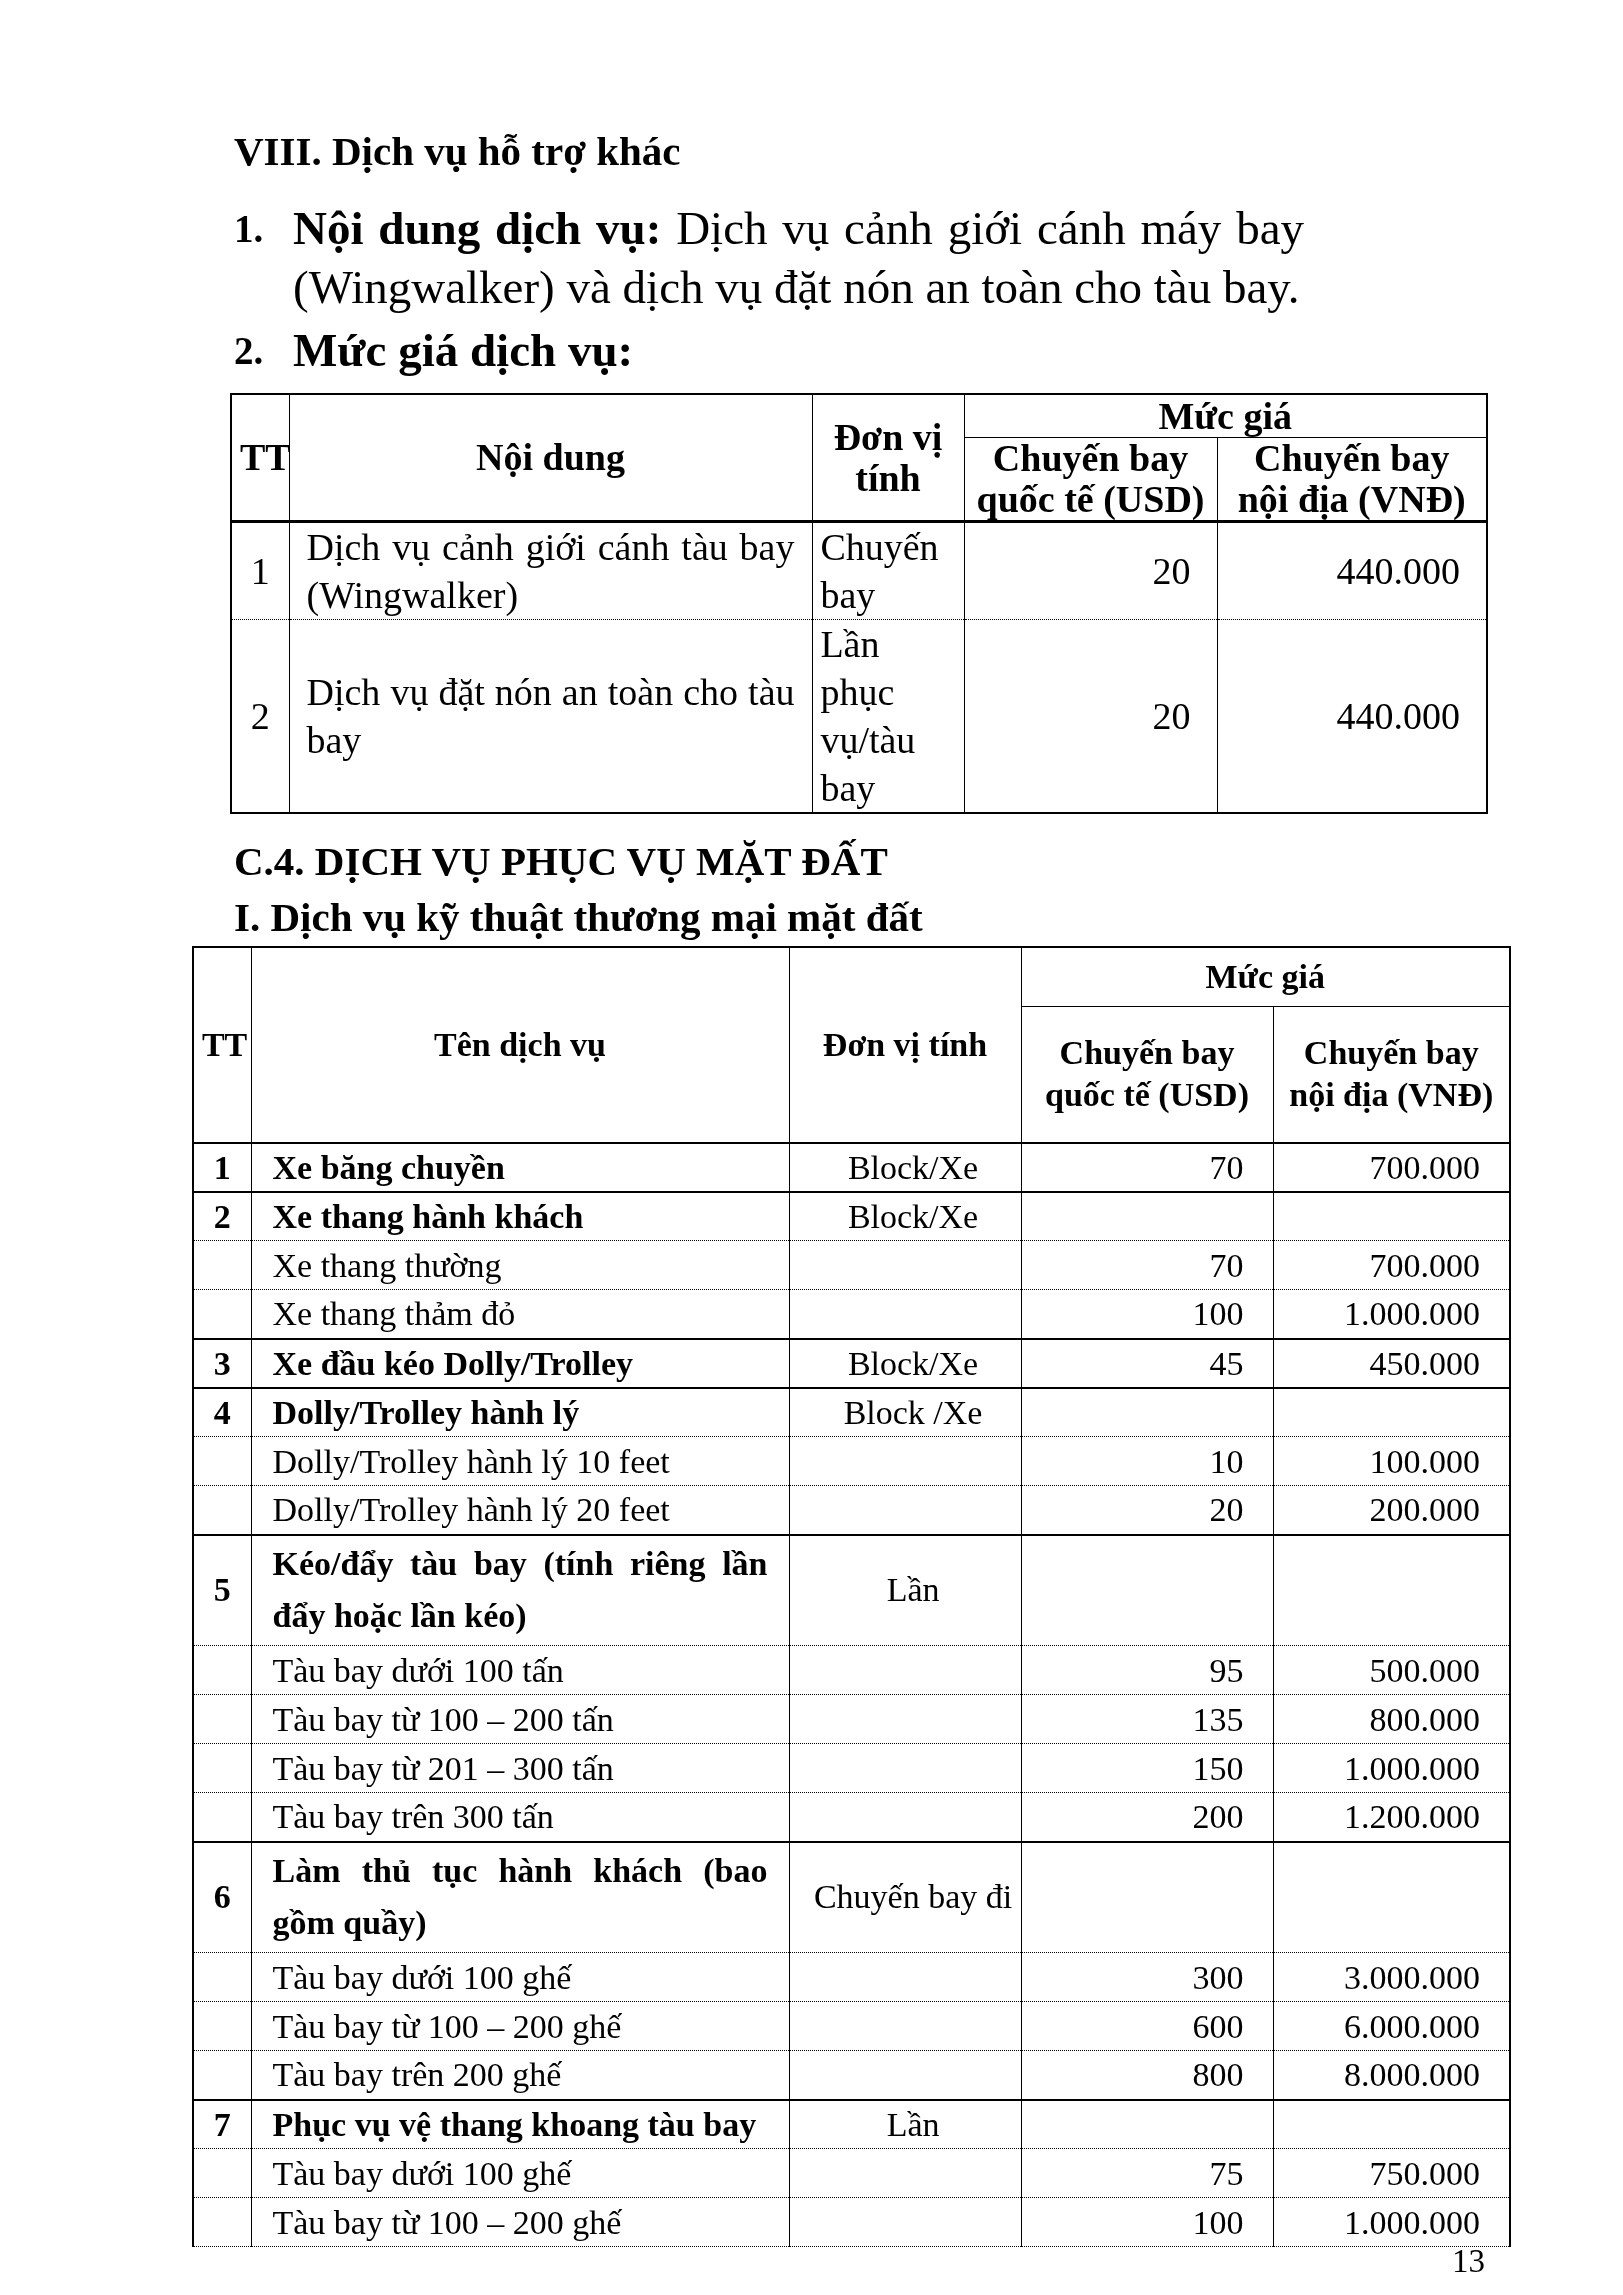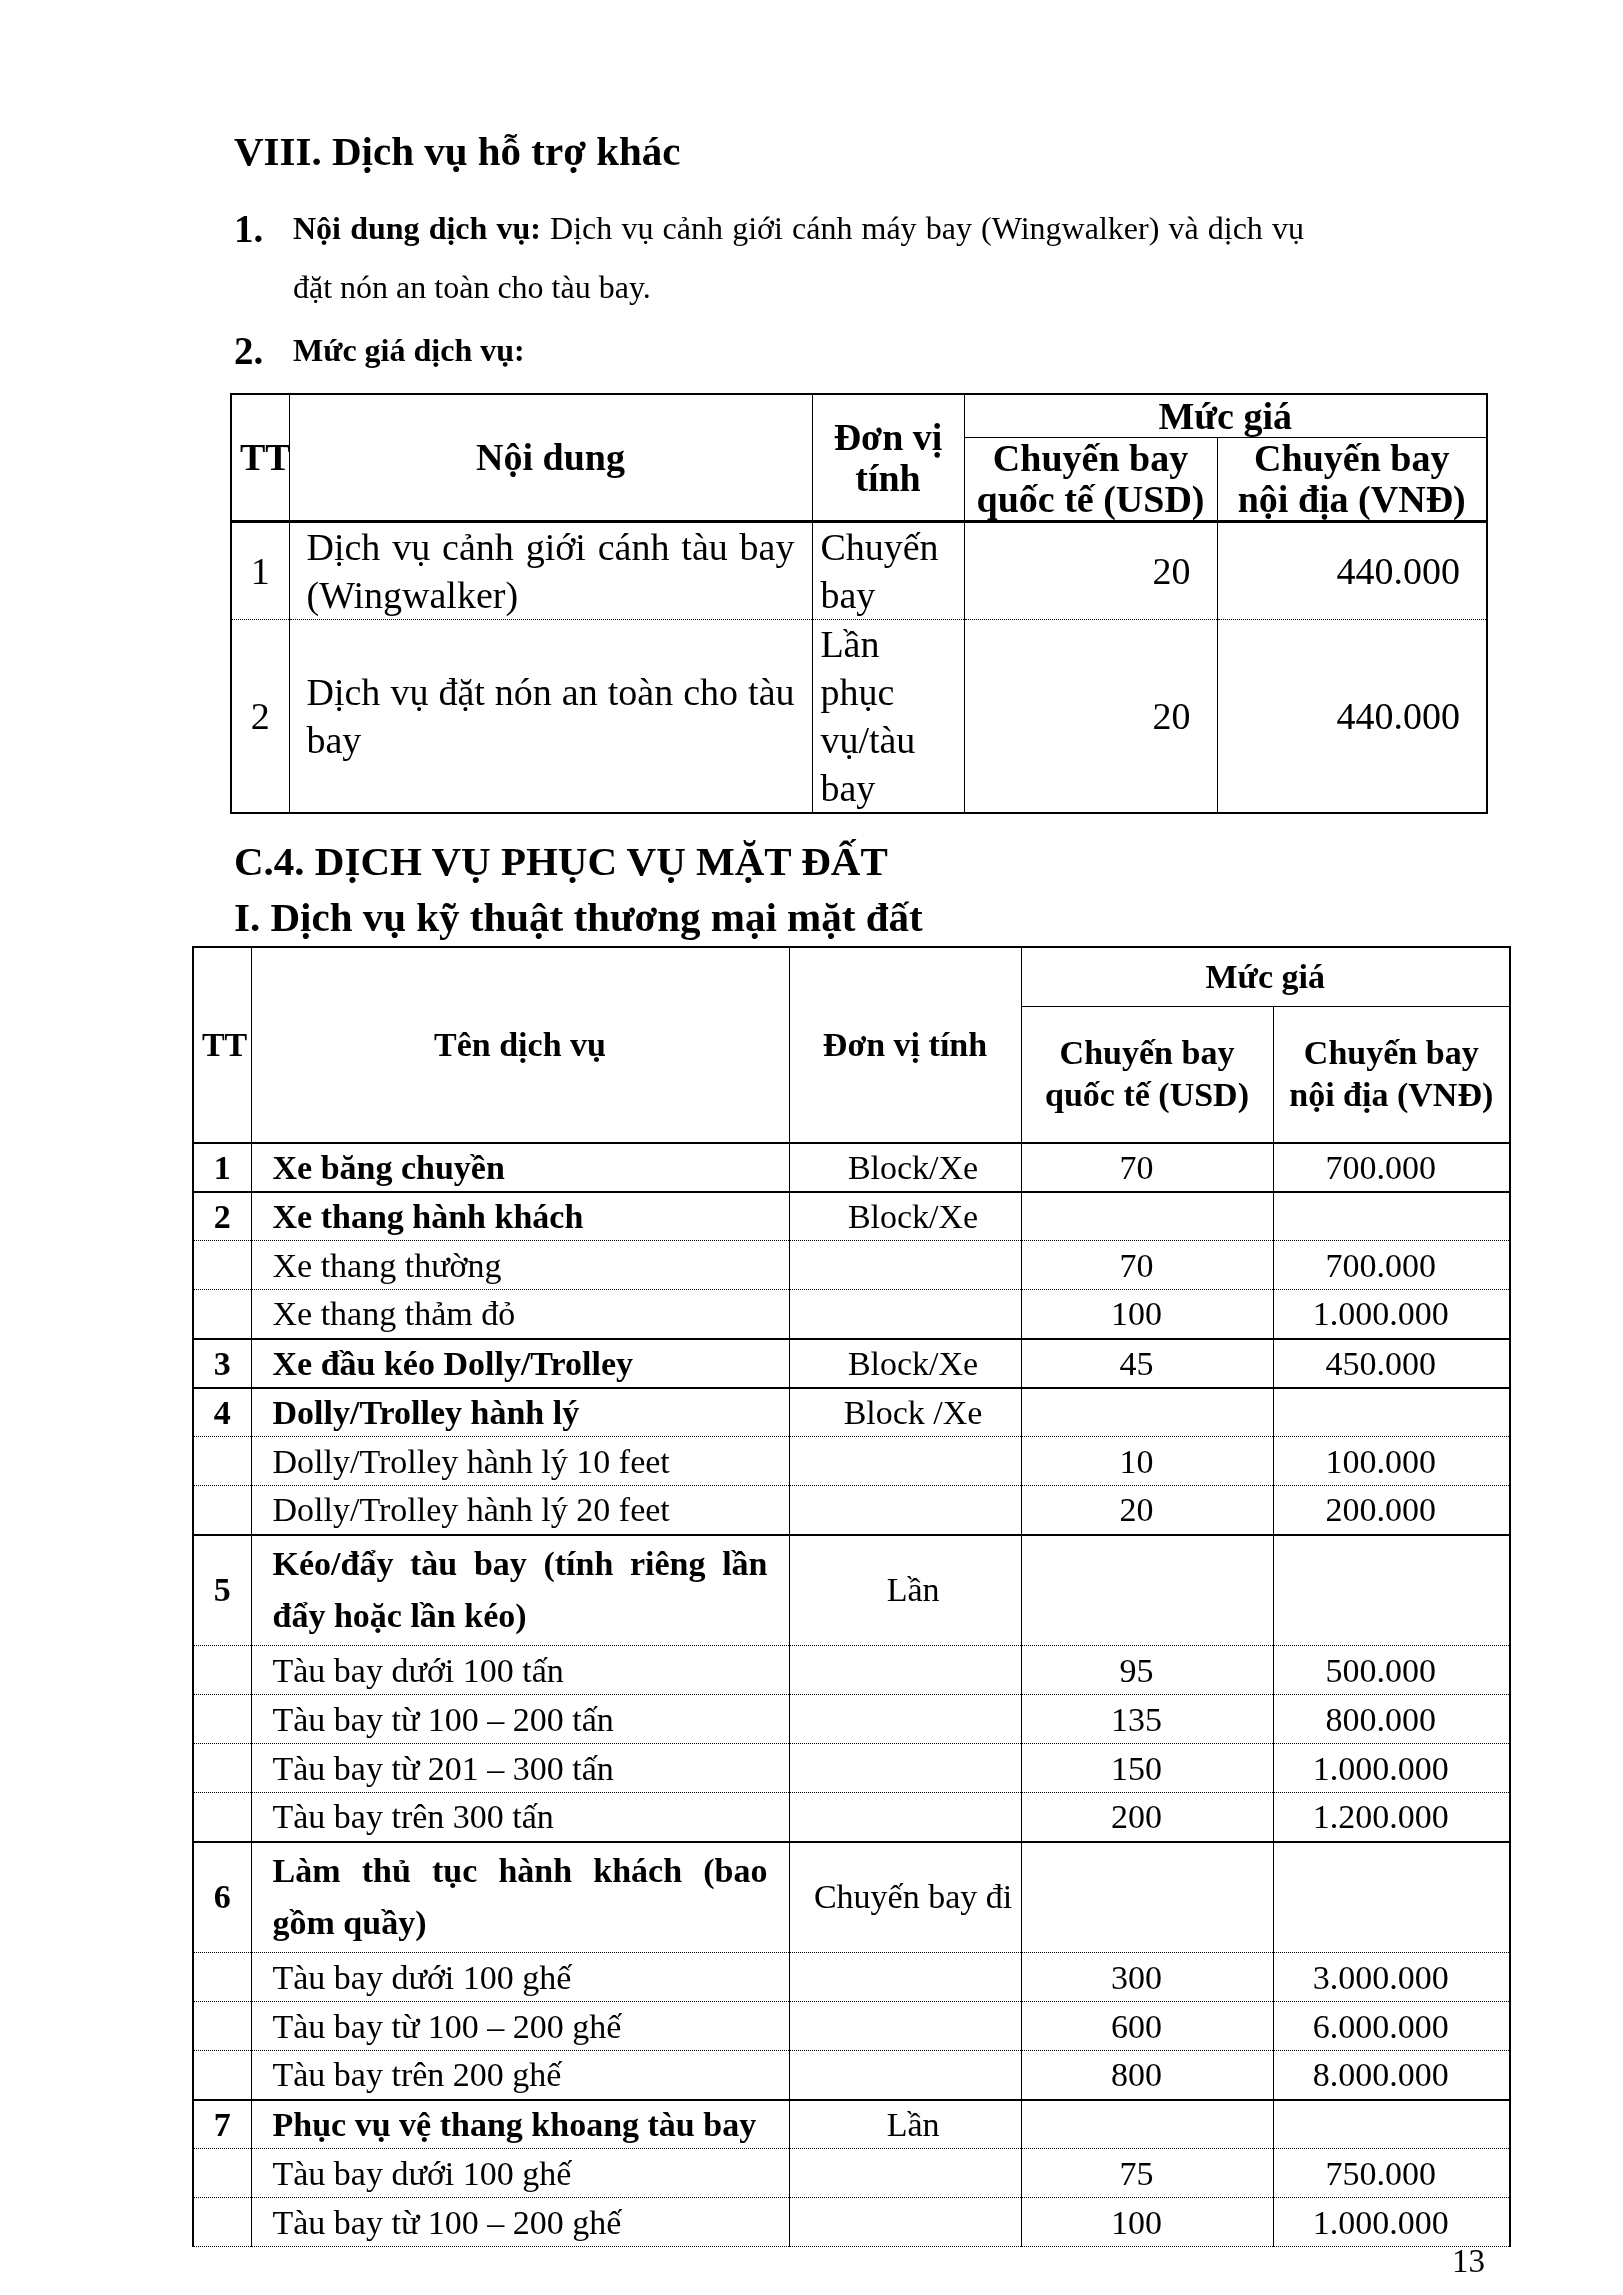--- a/index.html
+++ b/index.html
@@ -12,21 +12,21 @@
   .content{padding:128px 111px 0 192px;}
 
   
   .h-main{font-size:41px;font-weight:bold;line-height:46px;margin:0 0 25px 42px;}
   .h-c4{font-size:41px;font-weight:bold;line-height:46px;margin:23.6px 0 10.5px 42px;}
   .h-i{font-size:41px;font-weight:bold;line-height:46px;margin:0 0 5.2px 42px;}
 
   
   .list-item{display:flex;margin-left:42px;}
   .list-item .li-num{flex:none;width:59px;font-weight:bold;font-size:39px;line-height:59px;}
-  .list-item .li-body{width:1011px;font-size:32px;line-height:59px;text-align:justify;}
+  .list-item .li-body{width:1011px;font-size:47px;line-height:59px;text-align:justify;}
   .list-item.single{margin-bottom:13px;}
   .list-item.first{margin-bottom:3.9px;}
   .li-title{font-weight:bold;}
 
   
   table.doc-table{border-collapse:collapse;table-layout:fixed;border:2px solid #000;}
   table.doc-table th,table.doc-table td{
     border-left:1.3px solid #000;border-right:1.3px solid #000;
     vertical-align:middle;overflow:hidden;padding:0 7.9px;
   }
@@ -54,21 +54,21 @@
   .t2 thead tr.h1row{height:60px;}
   .t2 thead tr.h2row{height:136px;}
   .t2 thead th{line-height:42px;}
   .t2 tbody tr{height:49px;}
   .t2 tbody td{line-height:41px;}
   .t2 tbody tr.tall{height:111px;}
   .t2 tbody tr.tall td{line-height:52px;}
   .t2 td.name{text-align:justify;padding:0 21px;}
   .t2 td.tt{text-align:center;}
   .t2 td.unit{text-align:center;padding-left:24px;}
-  .t2 td.num{text-align:center;padding-right:29px;}
+  .t2 td.num{text-align:right;padding-right:29px;}
   .t2 tr.grp td.tt,.t2 tr.grp td.name{font-weight:bold;}
 
   .page-number{
     position:absolute;top:2243px;right:138px;
     font-size:33px;line-height:37px;
   }
 </style>
 </head>
 <body>
 

